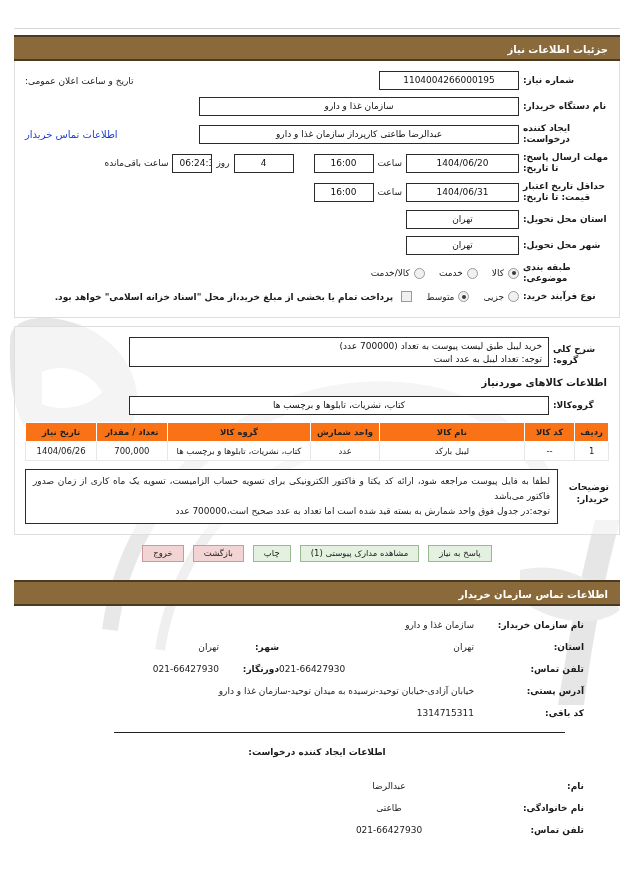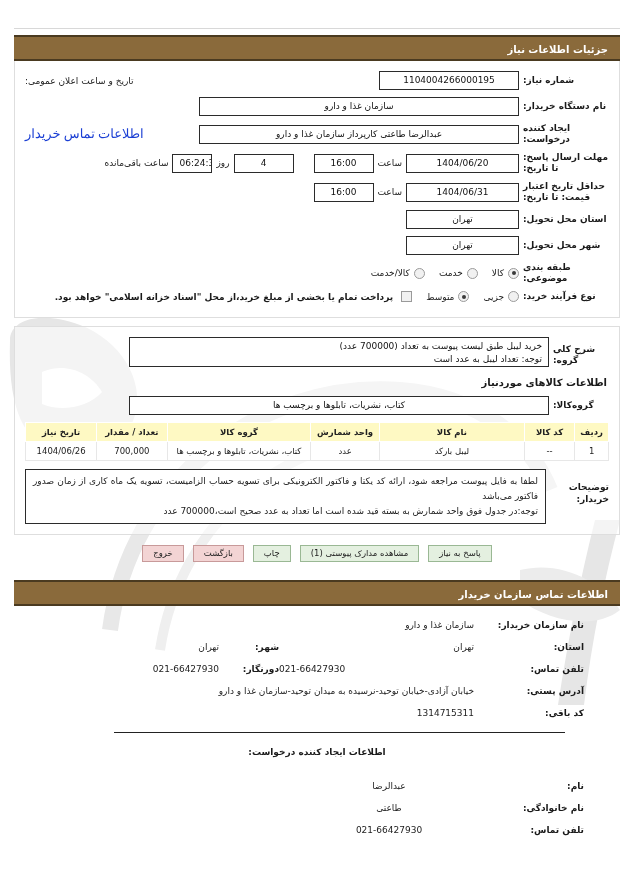--- a/index.html
+++ b/index.html
@@ -107,25 +107,24 @@
     white-space: normal;
   }
   .field.num { direction: ltr; }
   .inline-lbl {
     font-size: 9px;
     flex: 0 0 auto;
     white-space: nowrap;
   }
   .link {
     color: #1b3fd4;
-    font-size: 13px;
+    font-size: 10px;
     text-decoration: none;
     cursor: pointer;
     white-space: nowrap;
-    font-family: Liberation Serif, serif;
   }
 
   
   .radio-group { display: flex; align-items: center; gap: 4px; }
   .radio {
     width: 11px; height: 11px;
     border-radius: 50%;
     border: 1px solid #9a9a9a;
     background: #f1f1f1;
     display: inline-block;
@@ -159,39 +158,39 @@
   }
 
   
   table.goods {
     width: 100%;
     border-collapse: collapse;
     font-size: 8.5px;
     margin-bottom: 8px;
   }
   table.goods th {
-    background: #fef9c3;
+    background: #f97316;
     border: 1px solid #ffffff;
     font-weight: bold;
     height: 19px;
     color: #222;
     padding: 0 3px;
     text-align: center;
   }
   table.goods td {
     background: #ffffff;
     border: 1px solid #e7e7e7;
     height: 19px;
     text-align: center;
     color: #222;
     padding: 0 3px;
   }
 
   
-  .notes-wrap { display: flex; align-items: flex-start; gap: 17px; }
+  .notes-wrap { display: flex; align-items: flex-start; gap: 5px; }
   .notes-lbl {
     font-weight: bold; font-size: 9px; width: 46px;
     text-align: right; line-height: 12px; padding-top: 12px;
     flex: 0 0 auto;
   }
   .notes {
     border: 1px solid #2b2b2b;
     background: #fff;
     flex: 1 1 auto;
     min-height: 50px;

